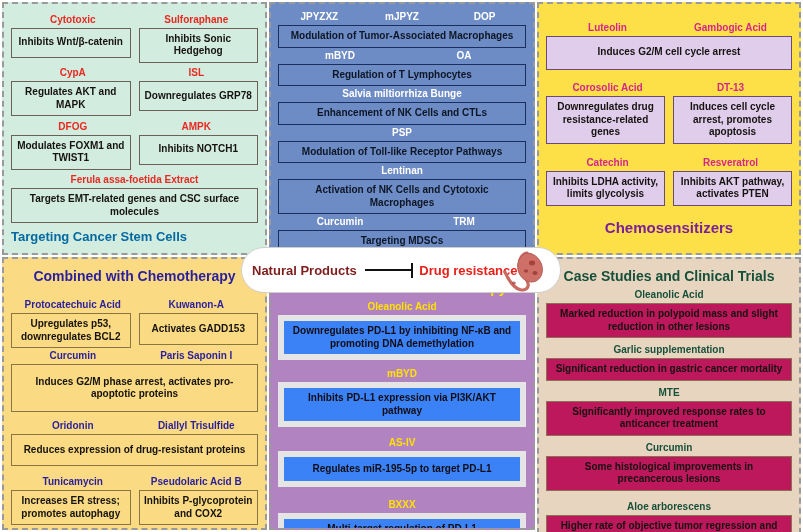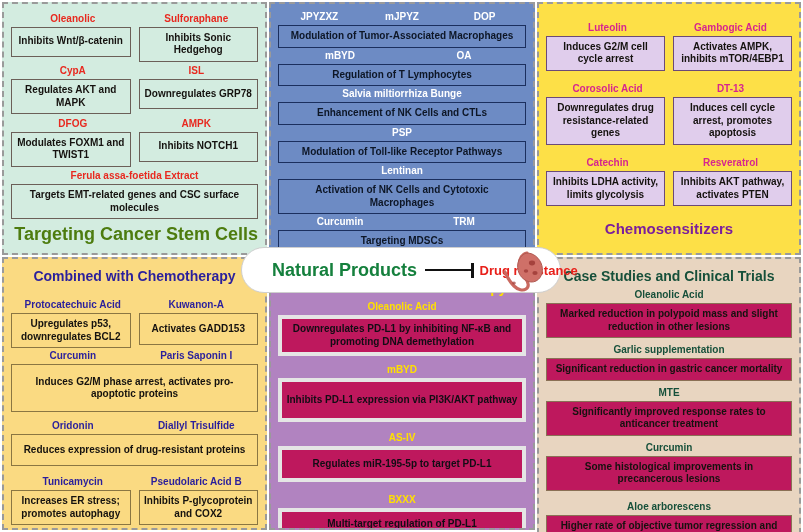--- a/index.html
+++ b/index.html
@@ -67,22 +67,22 @@
     display: flex;
     align-items: center;
     justify-content: center;
   }
 
   
   .p-csc .lbl { color: #e8291f; }
   .p-csc .box { background: #d3ece0; border-color: #6b5f58; }
   .p-csc .two-col > .col > .box { min-height: 30px; }
   .csc-title {
-    font-size: 18px; font-weight: bold; color: #4d7c0f;
-    text-align: right; width: 100%; padding: 3px 0 5px 0;
+    font-size: 13px; font-weight: bold; color: #0369a1;
+    text-align: left; width: 100%; padding: 3px 0 5px 0;
   }
 
   
   .p-tme .lbl { color: #ffffff; }
   .p-tme .box {
     background: #6d8bc4; border: 1px solid #1b2f5e; color: #0d1626;
   }
   .tme-title {
     font-size: 15px; font-weight: bold; color: #ffffff;
     text-align: center; width: 100%; padding: 2px 0 4px 0;
@@ -106,21 +106,21 @@
   .p-ct .box { background: #fada82; border-color: #8a7642; }
   .p-ct .two-col > .col > .box { min-height: 32px; }
 
   
   .imm-title {
     font-size: 14px; font-weight: bold; color: #ffe000;
     text-align: center; width: 100%; padding: 3px 0 3px 0;
   }
   .p-imm .lbl { color: #ffe000; }
   .p-imm .box {
-    background: #be185d; border: 4px solid #e5e5e5; color: #120d14;
+    background: #3b82f6; border: 6px solid #e5e5e5; color: #120d14;
     min-height: 30px;
   }
 
   
   .cs-title {
     font-size: 14px; font-weight: bold; color: #16503a;
     text-align: center; width: 100%; padding: 4px 0 3px 0;
   }
   .p-cs .lbl { color: #16503a; }
   .p-cs .box { background: #be185d; border-color: #8a7055; }
@@ -131,22 +131,22 @@
     left: 241px; top: 247px;
     width: 320px; height: 46px;
     background: #ffffff;
     border-radius: 23px;
     border: 1px solid #cfcfcf;
     display: flex;
     align-items: center;
     z-index: 40;
   }
   #np-text {
-    font-size: 18px; font-weight: bold; color: #15803d;
-    margin-left: 30px; white-space: nowrap;
+    font-size: 13px; font-weight: bold; color: #7f1d1d;
+    margin-left: 10px; white-space: nowrap;
   }
   #inhib {
     flex: 0 0 auto;
     display: flex; align-items: center;
     margin: 0 6px 0 8px;
   }
   #inhib .shaft { width: 46px; height: 2.5px; background: #111111; }
   #inhib .bar   { width: 2.5px; height: 15px; background: #111111; }
   #dr-text {
     font-size: 13px; font-weight: bold; color: #e8201a;
@@ -157,21 +157,21 @@
 </head>
 <body>
 
 <div id="figure">
 
   <div class="panel p-csc">
     <div class="panel-inner">
 
       <div class="grp">
         <div class="labels-row">
-          <div class="lbl">Oleanolic</div>
+          <div class="lbl">Cytotoxic</div>
           <div class="lbl">Sulforaphane</div>
         </div>
         <div class="two-col">
           <div class="col">
               <div class="box">Inhibits Wnt/β-catenin</div>
             </div>
           <div class="col">
               <div class="box">Inhibits Sonic Hedgehog</div>
             </div>
         </div>
@@ -267,23 +267,20 @@
     <div class="panel-inner">
 
       <div class="grp">
         <div class="labels-row">
           <div class="lbl">Luteolin</div>
           <div class="lbl">Gambogic Acid</div>
         </div>
         <div class="two-col">
           <div class="col">
               <div class="box">Induces G2/M cell cycle arrest</div>
-            </div>
-          <div class="col">
-              <div class="box">Activates AMPK, inhibits mTOR/4EBP1</div>
             </div>
         </div>
       </div>
 
       <div class="grp">
         <div class="labels-row">
           <div class="lbl">Corosolic Acid</div>
           <div class="lbl">DT-13</div>
         </div>
         <div class="two-col">

